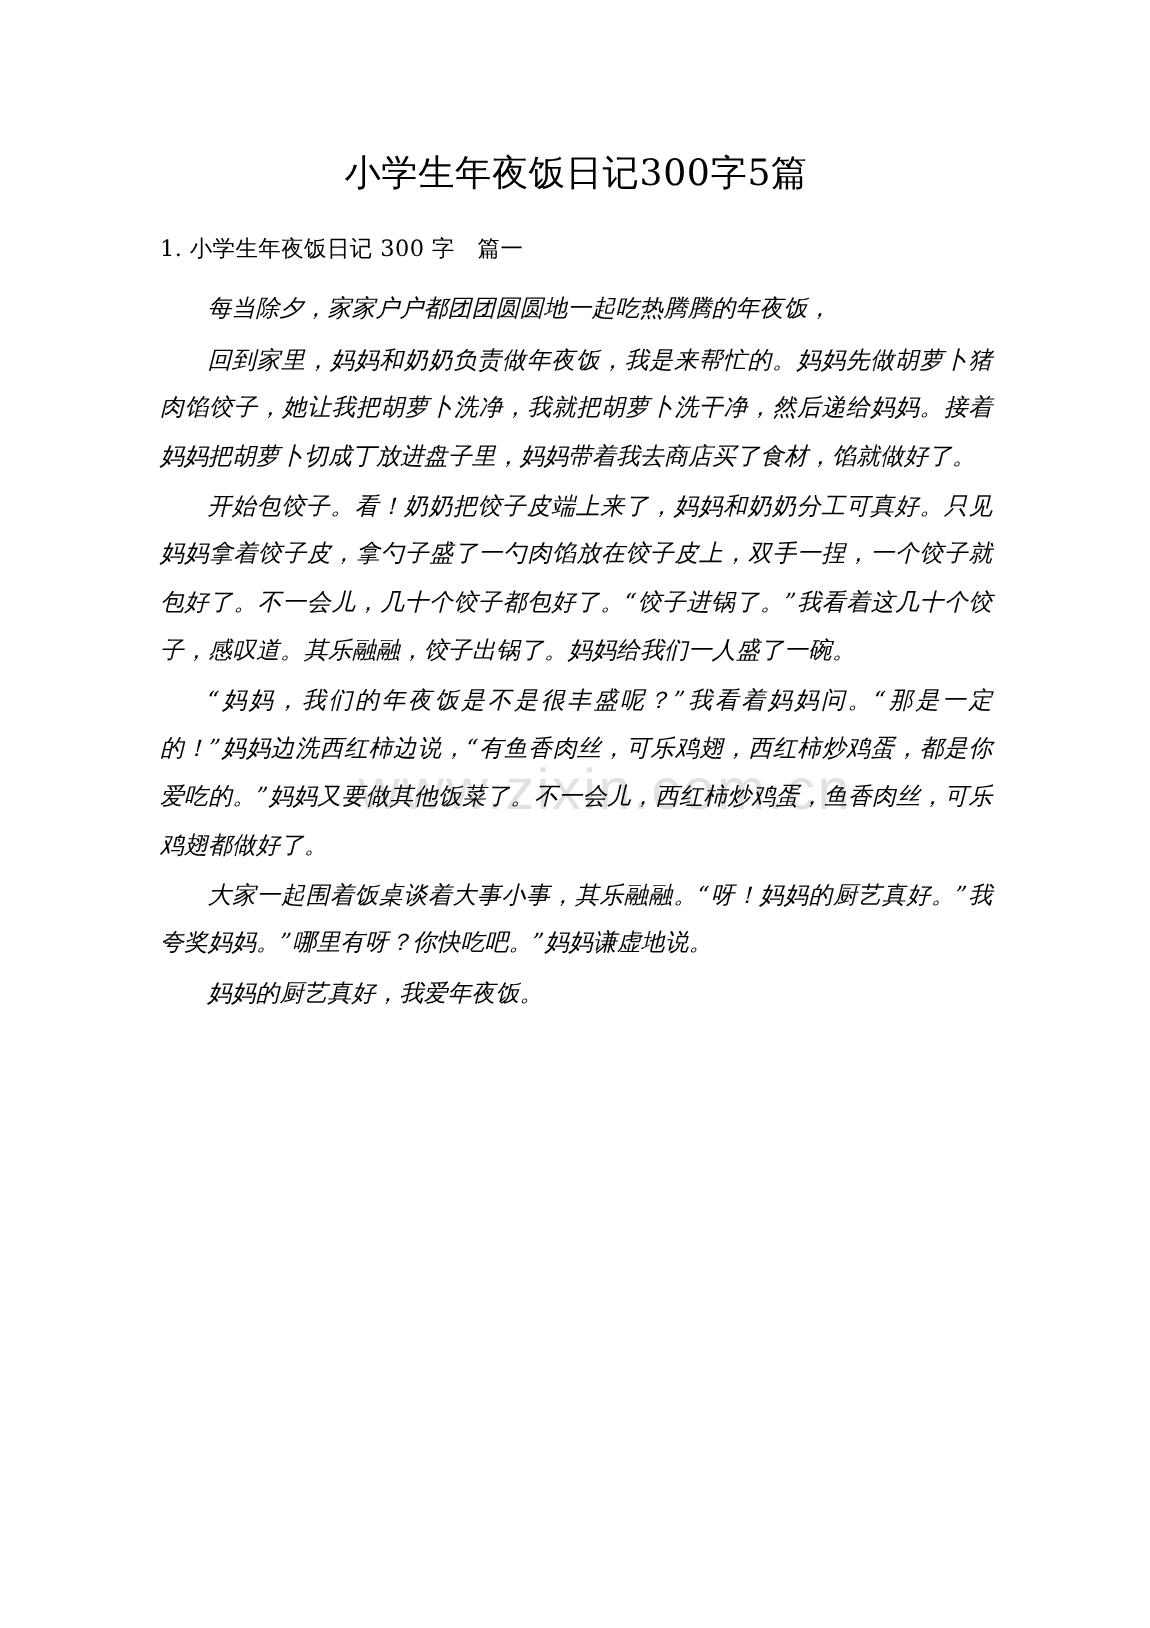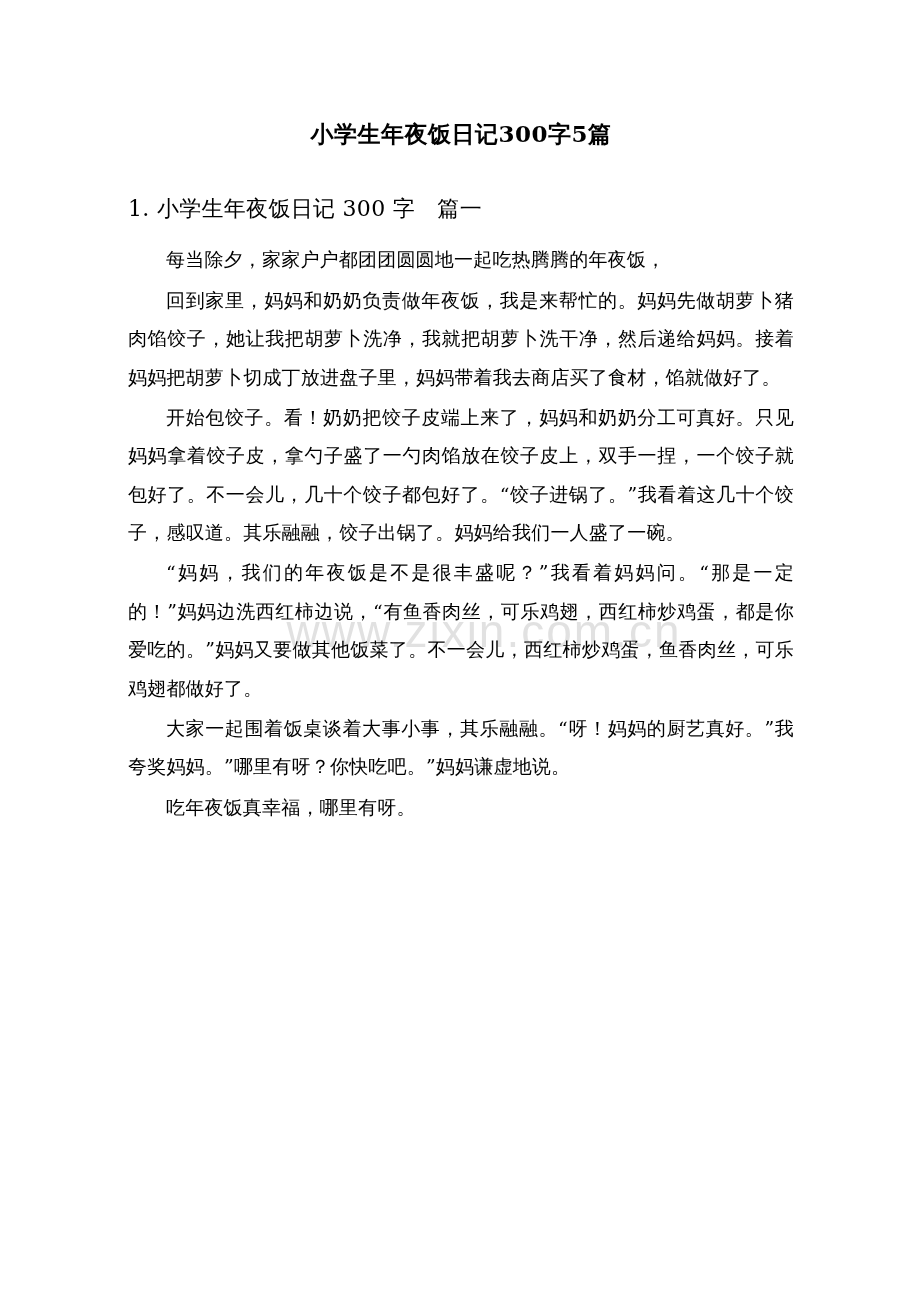--- a/index.html
+++ b/index.html
@@ -25,47 +25,48 @@
   }
 
   .content {
     position: absolute;
     left: 128px;
     top: 118px;
     width: 666px;
   }
 
   .doc-title {
-    font-size: 23px;
-    font-weight: bold;
+    font-size: 29px;
+    font-weight: normal;
     text-align: center;
     letter-spacing: 0.5px;
-    margin: 0 0 41px 0;
+    margin: 0 0 27px 0;
     line-height: 1.4;
     font-family: "DejaVu Serif", "Liberation Serif", serif;
   }
 
   .section-heading {
-    font-size: 22px;
+    font-size: 18px;
     margin: 12px 0 14px 0;
     line-height: 1.6;
     letter-spacing: 0.3px;
   }
 
   p.para {
     font-size: 19px;
     line-height: 2.02;
     margin: 0 0 2px 0;
     text-align: justify;
     text-justify: inter-ideograph;
     letter-spacing: 0.2px;
   }
 
   p.indent {
     text-indent: 2em;
+    font-style: italic;
   }
 
   .watermark {
     position: absolute;
     left: 0;
     top: 604px;
     width: 920px;
     text-align: center;
     font-size: 46px;
     letter-spacing: 2px;
@@ -89,16 +90,16 @@
 
     <h1 class="doc-title">小学生年夜饭日记300字5篇</h1>
 
     <div class="section-heading">1. 小学生年夜饭日记 300 字　篇一</div>
 
     <p class="para indent">每当除夕，家家户户都团团圆圆地一起吃热腾腾的年夜饭，</p>
     <p class="para indent">回到家里，妈妈和奶奶负责做年夜饭，我是来帮忙的。妈妈先做胡萝卜猪肉馅饺子，她让我把胡萝卜洗净，我就把胡萝卜洗干净，然后递给妈妈。接着妈妈把胡萝卜切成丁放进盘子里，妈妈带着我去商店买了食材，馅就做好了。</p>
     <p class="para indent">开始包饺子。看！奶奶把饺子皮端上来了，妈妈和奶奶分工可真好。只见妈妈拿着饺子皮，拿勺子盛了一勺肉馅放在饺子皮上，双手一捏，一个饺子就包好了。不一会儿，几十个饺子都包好了。“饺子进锅了。”我看着这几十个饺子，感叹道。其乐融融，饺子出锅了。妈妈给我们一人盛了一碗。</p>
     <p class="para indent">“妈妈，我们的年夜饭是不是很丰盛呢？”我看着妈妈问。“那是一定的！”妈妈边洗西红柿边说，“有鱼香肉丝，可乐鸡翅，西红柿炒鸡蛋，都是你爱吃的。”妈妈又要做其他饭菜了。不一会儿，西红柿炒鸡蛋，鱼香肉丝，可乐鸡翅都做好了。</p>
     <p class="para indent">大家一起围着饭桌谈着大事小事，其乐融融。“呀！妈妈的厨艺真好。”我夸奖妈妈。”哪里有呀？你快吃吧。”妈妈谦虚地说。</p>
-    <p class="para indent">吃年夜饭真幸福，哪里有呀。</p>
+    <p class="para indent">妈妈的厨艺真好，我爱年夜饭。</p>
 
   </div>
 </div>
 
 </body></html>

